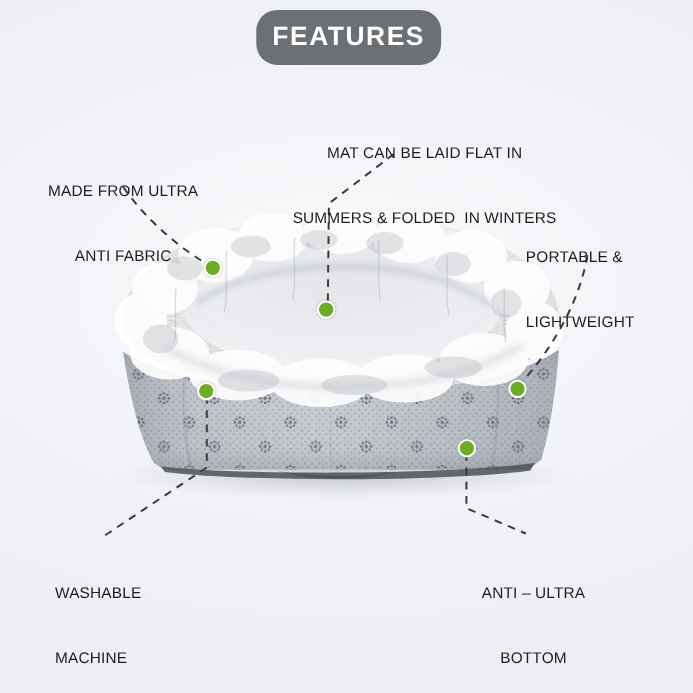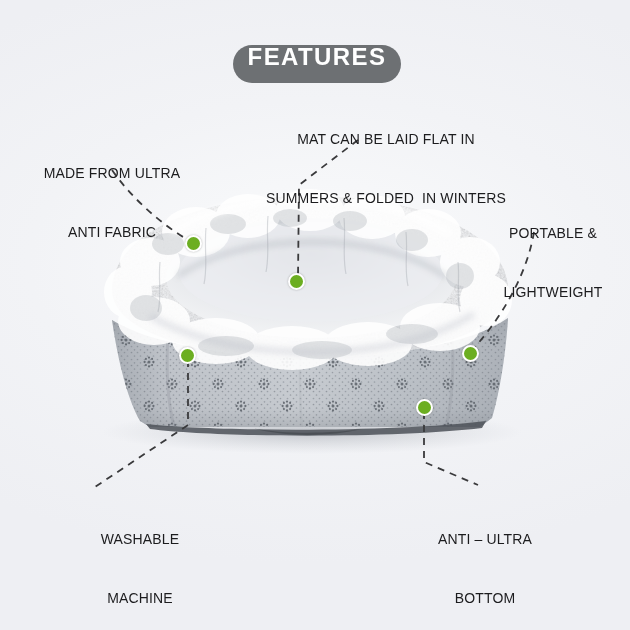--- a/index.html
+++ b/index.html
@@ -21,26 +21,26 @@
       radial-gradient(ellipse 520px 300px at 50% 42%, #fafbfc 0%, #f2f3f6 55%, #eeeff3 100%);
     overflow: hidden;
   }
 
   
   #header-badge {
     position: absolute;
     left: 233px;
     top: 9px;
     width: 168px;
-    height: 38px;
+    height: 50px;
     background: #6d7073;
     border-radius: 19px;
     display: flex;
+    align-items: center;
     justify-content: center;
-    margin-top: 36px;
   }
   #header-badge .title {
     color: #ffffff;
     font-size: 24px;
     font-weight: bold;
     letter-spacing: 1.4px;
     line-height: 1;
     white-space: nowrap;
   }
 
@@ -48,21 +48,21 @@
   .label {
     position: absolute;
     color: #1c1c1e;
     font-size: 14px;
     font-weight: 500;
     letter-spacing: 0.15px;
     line-height: 1.42;
     white-space: pre;
   }
   .label.ctr { text-align: center; }
-  .label.lft { text-align: center; }
+  .label.lft { text-align: left; }
 
   #label-fabric   { left: 12px;  top: 124px; width: 200px; }
   #label-mat      { left: 226px; top: 90px;  width: 320px; }
   #label-portable { left: 478px; top: 184px; width: 150px; }
   #label-machine  { left: 50px;  top: 490px; width: 180px; }
   #label-antiskid { left: 400px; top: 490px; width: 170px; }
 
   
   #connectors, #product {
     position: absolute;

